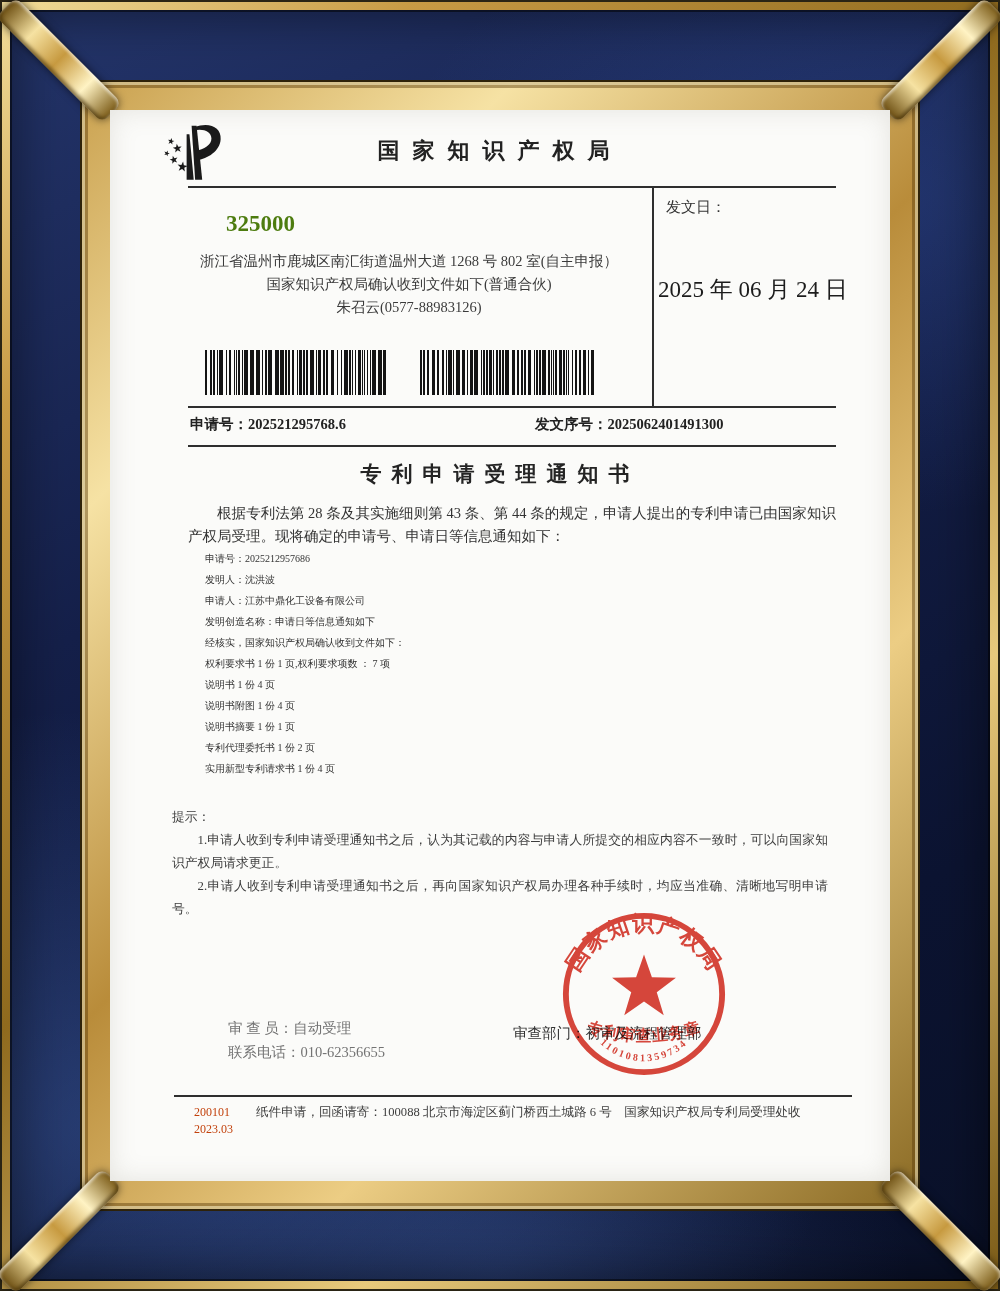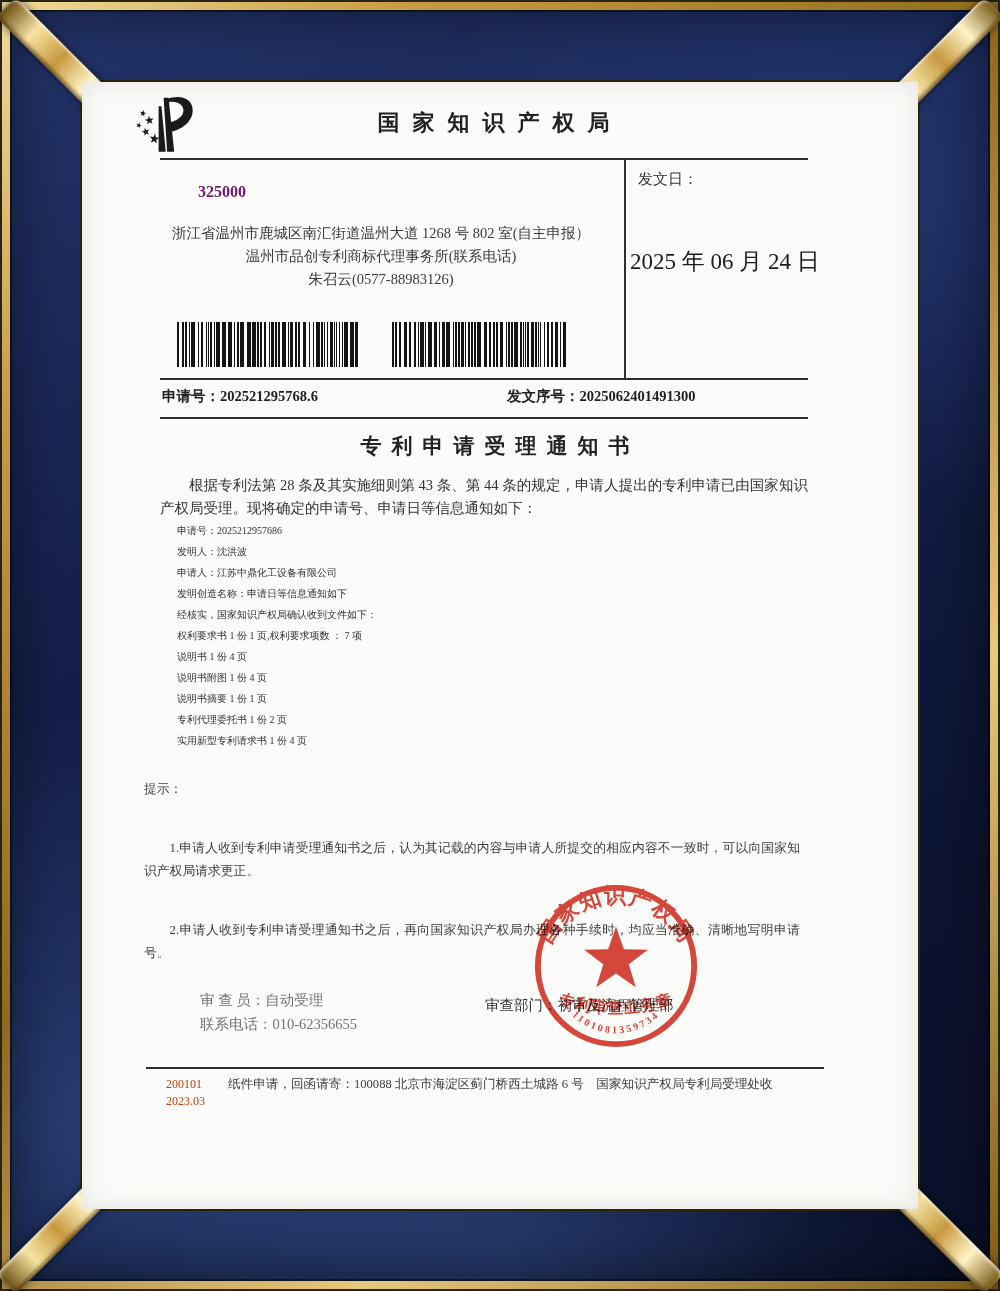--- a/index.html
+++ b/index.html
@@ -25,40 +25,40 @@
   .ribbon{
     position:absolute; width:150px; height:28px; border-radius:8px;
     background:linear-gradient(90deg,#6d4f12 0%,#f6e2a2 25%,#c79a40 50%,#fff3c4 75%,#7c5c18 100%);
     box-shadow:0 0 8px rgba(0,0,0,.6), inset 0 2px 3px rgba(255,255,255,.55), inset 0 -3px 4px rgba(60,40,0,.6);
   }
   .ribbon.tl{ top:36px; left:-26px;  transform:rotate(45deg);  }
   .ribbon.tr{ top:36px; right:-26px; transform:rotate(-45deg); }
   .ribbon.bl{ bottom:36px; left:-26px;  transform:rotate(-45deg); }
   .ribbon.br{ bottom:36px; right:-26px; transform:rotate(45deg);  }
   .frame-bevel{
-    width:100%; height:100%; 
+    width:100%; height:100%; padding:28px;
     border:2px solid #2e2209;
     background:linear-gradient(135deg,#c9a04e 0%,#f6e2a4 22%,#b98c3a 48%,#eccd84 70%,#8a6a24 100%);
     box-shadow:inset 0 0 0 3px rgba(255,244,200,.55), inset 0 0 0 6px rgba(90,60,10,.45);
   }
 
   
   .paper{
     width:100%; height:100%; position:relative; background:#fbfbf9;
     box-shadow:inset 0 0 26px rgba(120,115,100,.18);
   }
   .abs{ position:absolute; }
   .hr{ background:#2e2e2e; height:2px; }
   .vr{ background:#2e2e2e; width:2px; }
 
   .agency-title{ top:26px; left:0; width:100%; text-align:center;
     font-size:22px; font-weight:600; letter-spacing:13px; color:#222; }
   .logo{ top:6px; left:44px; width:78px; height:72px; }
 
-  .postcode{ top:101px; left:116px; font-size:16px; font-weight:700; color:#701a75; }
+  .postcode{ top:101px; left:116px; font-size:23px; font-weight:700; color:#4d7c0f; }
   .addr{ top:140px; left:58px; width:482px; text-align:center;
     font-size:14.5px; line-height:23px; color:#3a3a3a; }
 
   .dispatch-label{ top:88px; left:556px; font-size:15px; color:#333; }
   .dispatch-date{ top:164px; left:548px; width:225px; font-size:23px; color:#1c1c1c; white-space:nowrap; }
 
   .barcode{ top:240px; height:45px; display:flex; align-items:stretch; }
   .barcode i{ background:#141414; height:100%; display:block; }
   .barcode.b1{ left:95px;  width:192px; }
   .barcode.b2{ left:310px; width:184px; }
@@ -69,21 +69,21 @@
   .notice-title{ top:350px; left:0; width:100%; text-align:center;
     font-size:21px; font-weight:700; letter-spacing:10px; color:#242424; }
 
   .intro{ top:392px; left:78px; width:648px; font-size:14.5px; line-height:23px;
     text-indent:2em; color:#333; text-align:justify; }
 
   .fields{ top:438px; left:95px; width:620px; font-size:10px; color:#333; }
   .fields div{ line-height:21px; }
 
   .tips{ top:696px; left:62px; width:656px; font-size:12.8px; line-height:23px; color:#3d3d3d; }
-  .tips .tip{ text-indent:2em; text-align:justify;margin-top:36px; }
+  .tips .tip{ text-indent:2em; text-align:justify; }
 
   .examiner{ top:906px; left:118px; font-size:14.5px; line-height:24px; color:#737373; }
   .dept{ top:914px; left:403px; font-size:14.5px; color:#333; }
 
   .stamp{ top:800px; left:450px; width:168px; height:168px; opacity:.92; mix-blend-mode:multiply; }
 
   .footer-rule{ top:985px; left:64px; width:678px; }
   .footer-codes{ top:994px; left:84px; font-size:12px; line-height:16.5px; color:#c2410c; }
   .footer-text{ top:994px; left:146px; width:602px; font-size:12.6px; line-height:16.5px;
     color:#3d3d3d; text-align:justify; }
@@ -112,21 +112,21 @@
             <path d="M57,10 C78,2 95,10 94,27 C93,44 76,54 60,57 L58,44 C71,41 81,35 81,26 C81,16 68,11 56,15 Z"></path>
           </g>
         </svg>
         <div class="abs agency-title">国家知识产权局</div>
         <div class="abs hr" style="top:76px;left:78px;width:648px;"></div>
 
         <div class="abs vr" style="top:76px;left:542px;height:220px;"></div>
         <div class="abs postcode">325000</div>
         <div class="abs addr">
           <div>浙江省温州市鹿城区南汇街道温州大道 1268 号 802 室(自主申报）</div>
-          <div>温州市品创专利商标代理事务所(联系电话)</div>
+          <div>国家知识产权局确认收到文件如下(普通合伙)</div>
           <div>朱召云(0577-88983126)</div>
         </div>
         <div class="abs dispatch-label">发文日：</div>
         <div class="abs dispatch-date">2025 年 06 月 24 日</div>
 
         <div class="abs barcode b1">
             <i style="width:2px;margin-right:3px"></i>
             <i style="width:2px;margin-right:1px"></i>
             <i style="width:2px;margin-right:2px"></i>
             <i style="width:1px;margin-right:1px"></i>

